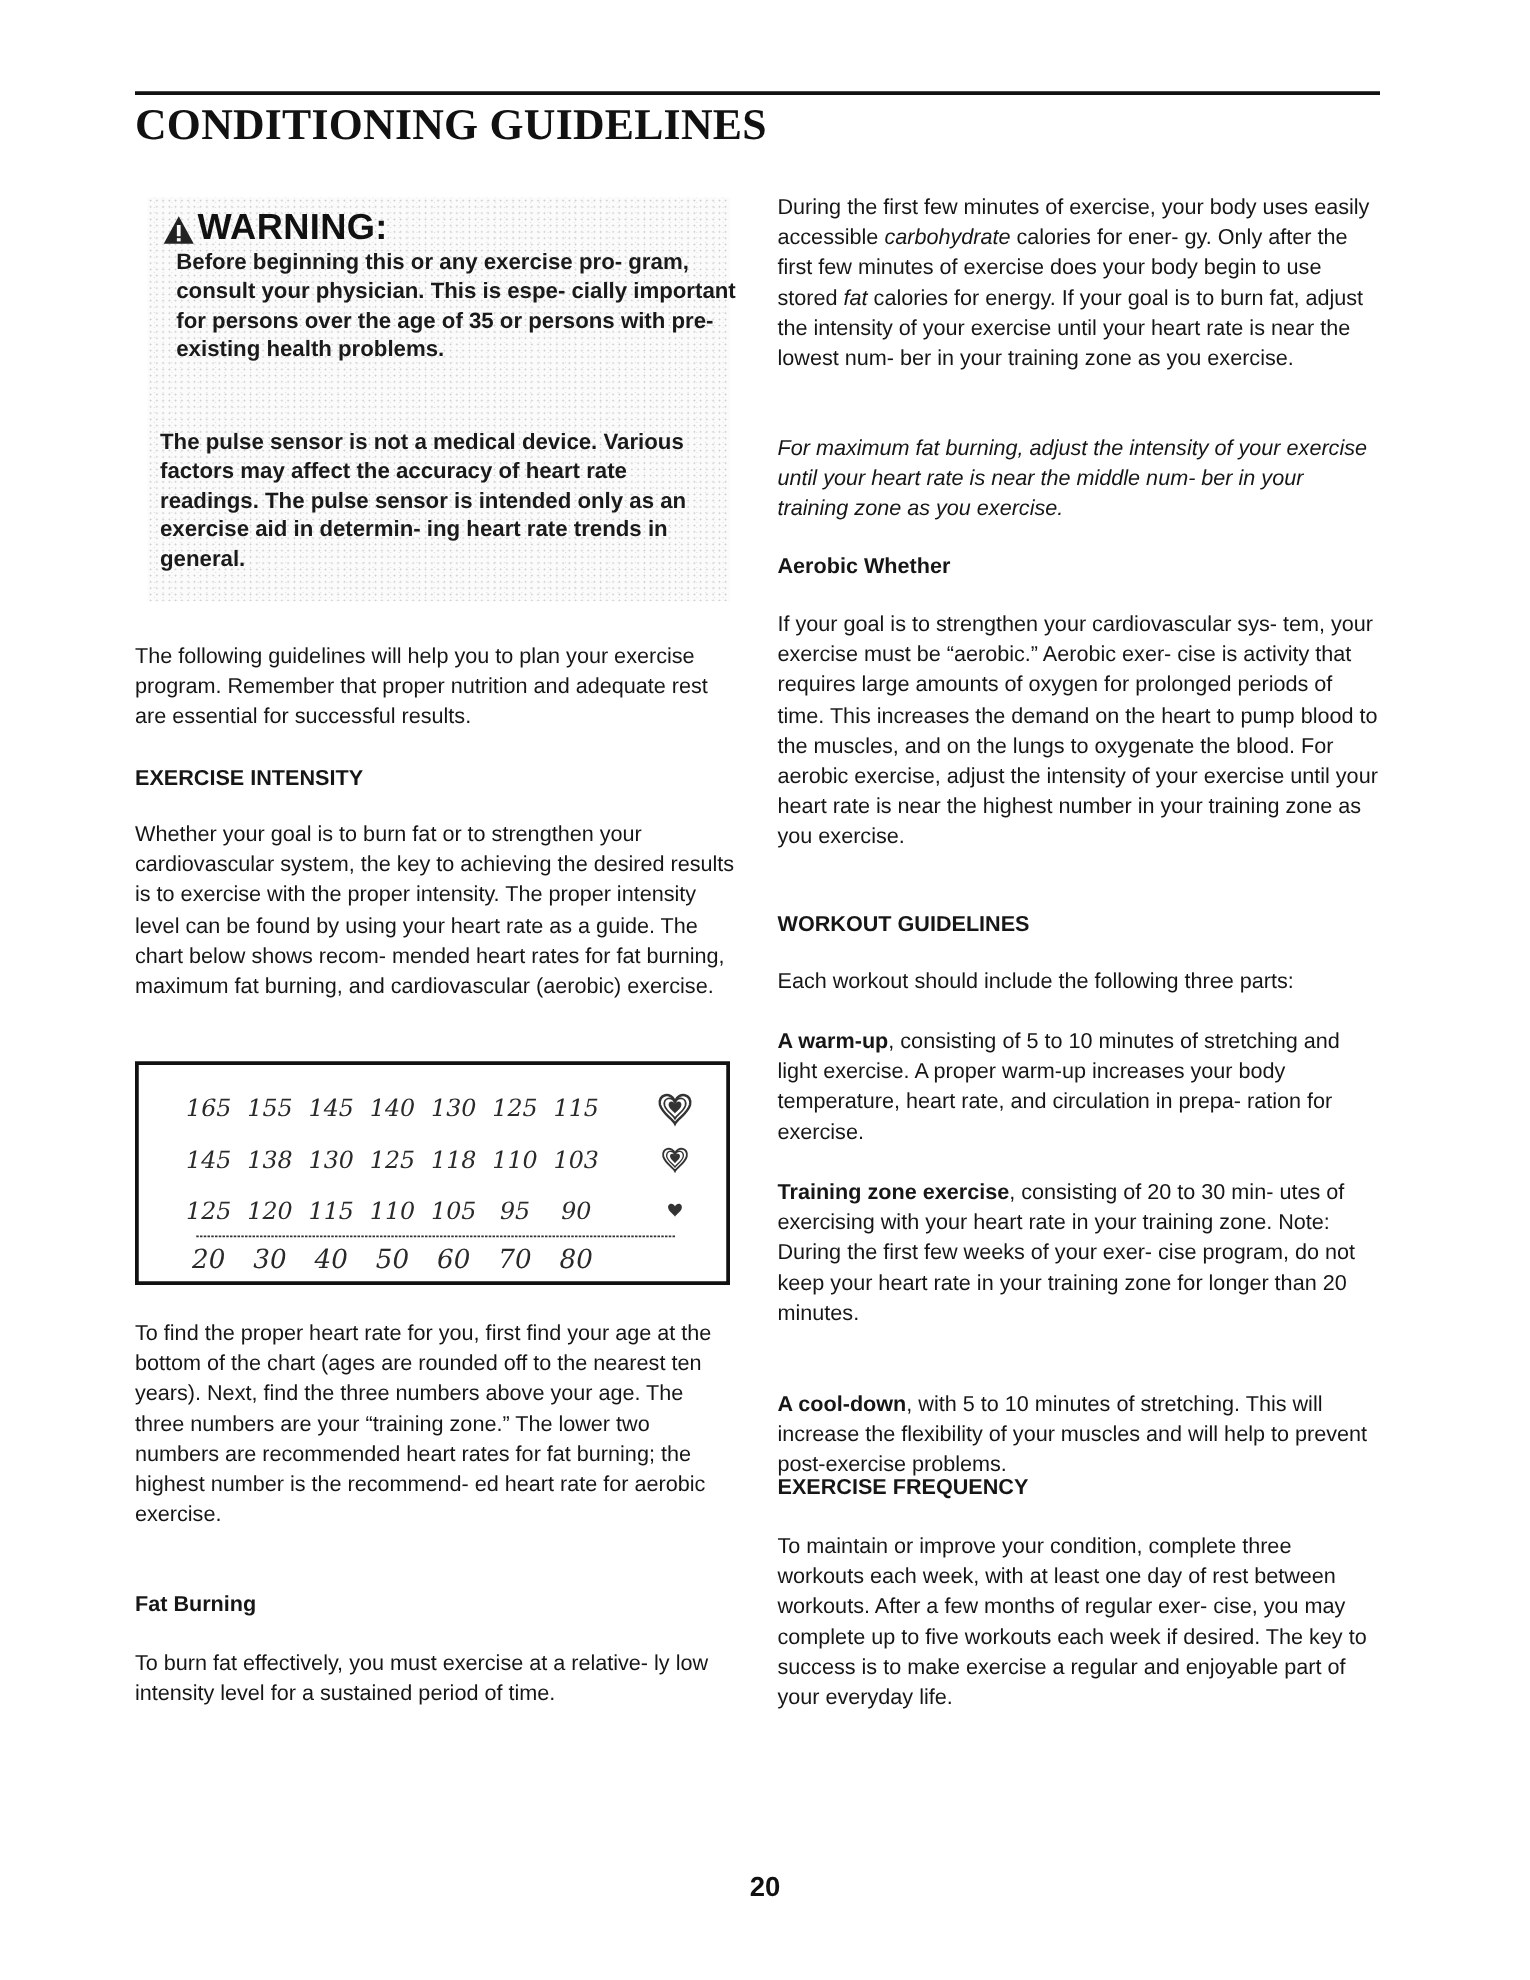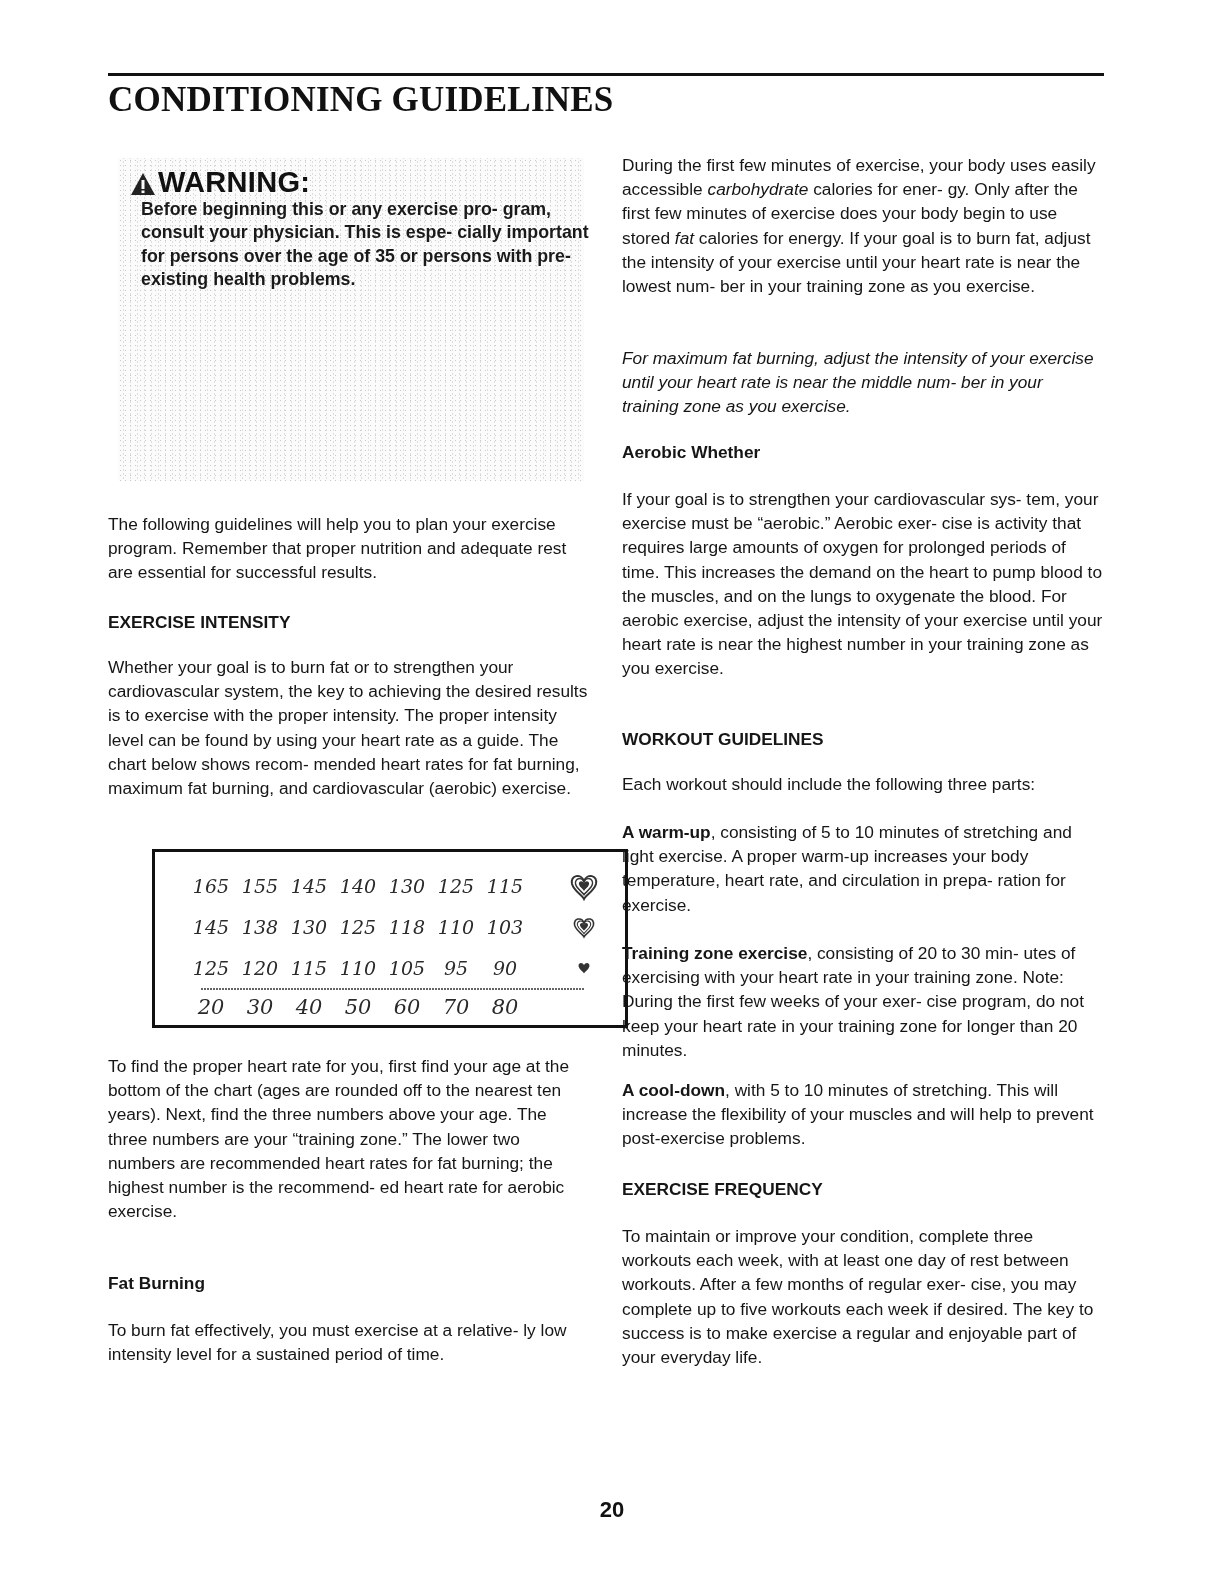--- a/index.html
+++ b/index.html
@@ -31,21 +31,20 @@
   .warning-text {
     position: absolute; left: 10px; width: 456px;
     font-size: 17.8px; line-height: 23.4px; font-weight: bold; color: #1a1a1a;
   }
   .wt1 { top: 40px; margin-left: 13px; }
   .wt2 { top: 184px; }
   .section-head { font-weight: bold; font-size: 17.3px; }
   .chart-box {
     position: absolute; left: 108px; top: 849px; width: 470px; height: 173px;
     border: 3px solid #111;
-    margin-left: 44px;
   }
   .chart-box svg { position: absolute; left: 0; top: 0; }
   .page-number {
     position: absolute; left: 0; width: 1224px; top: 1497px; text-align: center;
     font-size: 22px; font-weight: bold; color: #111;
   }
 </style>
 </head>
 <body>
 
@@ -55,20 +54,21 @@
 <div class="warning-box">
   <div class="warning-head">
     <svg class="warning-icon" viewBox="0 0 26 24">
       <polygon points="13,1 25,23 1,23" fill="#222"></polygon>
       <rect x="11.5" y="8" width="3" height="9" fill="#fbfbfb"></rect>
       <rect x="11.5" y="18.5" width="3" height="2.6" fill="#fbfbfb"></rect>
     </svg>
     <span class="warning-title">WARNING:</span>
   </div>
   <p class="warning-text wt1">Before beginning this or any exercise pro- gram, consult your physician. This is espe- cially important for persons over the age of 35 or persons with pre-existing health problems.</p>
+  <p class="warning-text wt2">The pulse sensor is not a medical device. Various factors may affect the accuracy of heart rate readings. The pulse sensor is intended only as an exercise aid in determin- ing heart rate trends in general.</p>
 </div>
 
 <div class="col col-left" style="top:512px;">
   <p>The following guidelines will help you to plan your exercise program. Remember that proper nutrition and adequate rest are essential for successful results.</p>
 </div>
 <div class="col col-left" style="top:610px;">
   <p class="section-head">EXERCISE INTENSITY</p>
 </div>
 <div class="col col-left" style="top:655px;">
   <p>Whether your goal is to burn fat or to strengthen your cardiovascular system, the key to achieving the desired results is to exercise with the proper intensity. The proper intensity level can be found by using your heart rate as a guide. The chart below shows recom- mended heart rates for fat burning, maximum fat burning, and cardiovascular (aerobic) exercise.</p>
@@ -148,21 +148,21 @@
 </div>
 <div class="col col-right" style="top:772px;">
   <p>Each workout should include the following three parts:</p>
 </div>
 <div class="col col-right" style="top:820px;">
   <p><b>A warm-up</b><span>, consisting of 5 to 10 minutes of stretching and light exercise. A proper warm-up increases your body temperature, heart rate, and circulation in prepa- ration for exercise.</span></p>
 </div>
 <div class="col col-right" style="top:941px;">
   <p><b>Training zone exercise</b><span>, consisting of 20 to 30 min- utes of exercising with your heart rate in your training zone. Note: During the first few weeks of your exer- cise program, do not keep your heart rate in your training zone for longer than 20 minutes.</span></p>
 </div>
-<div class="col col-right" style="top:1078px;">
+<div class="col col-right" style="top:1111px;">
   <p><b>A cool-down</b><span>, with 5 to 10 minutes of stretching. This will increase the flexibility of your muscles and will help to prevent post-exercise problems.</span></p>
 </div>
 <div class="col col-right" style="top:1177px;">
   <p class="section-head">EXERCISE FREQUENCY</p>
 </div>
 <div class="col col-right" style="top:1224px;">
   <p>To maintain or improve your condition, complete three workouts each week, with at least one day of rest between workouts. After a few months of regular exer- cise, you may complete up to five workouts each week if desired. The key to success is to make exercise a regular and enjoyable part of your everyday life.</p>
 </div>
 
 <div class="page-number">20</div>

